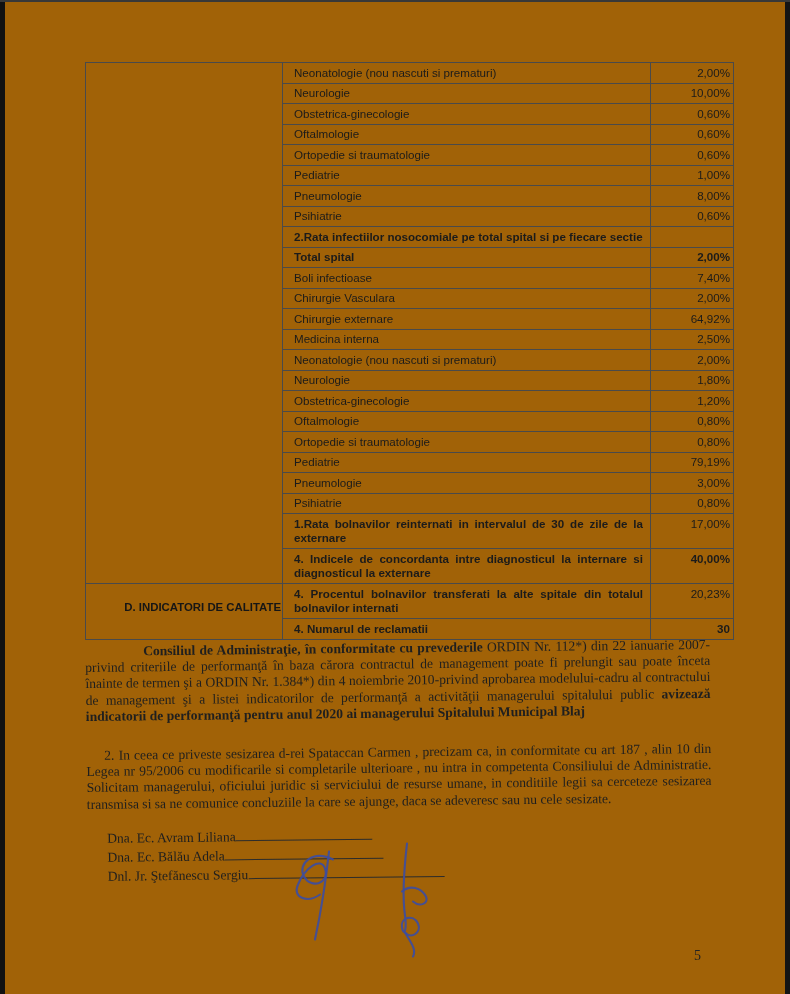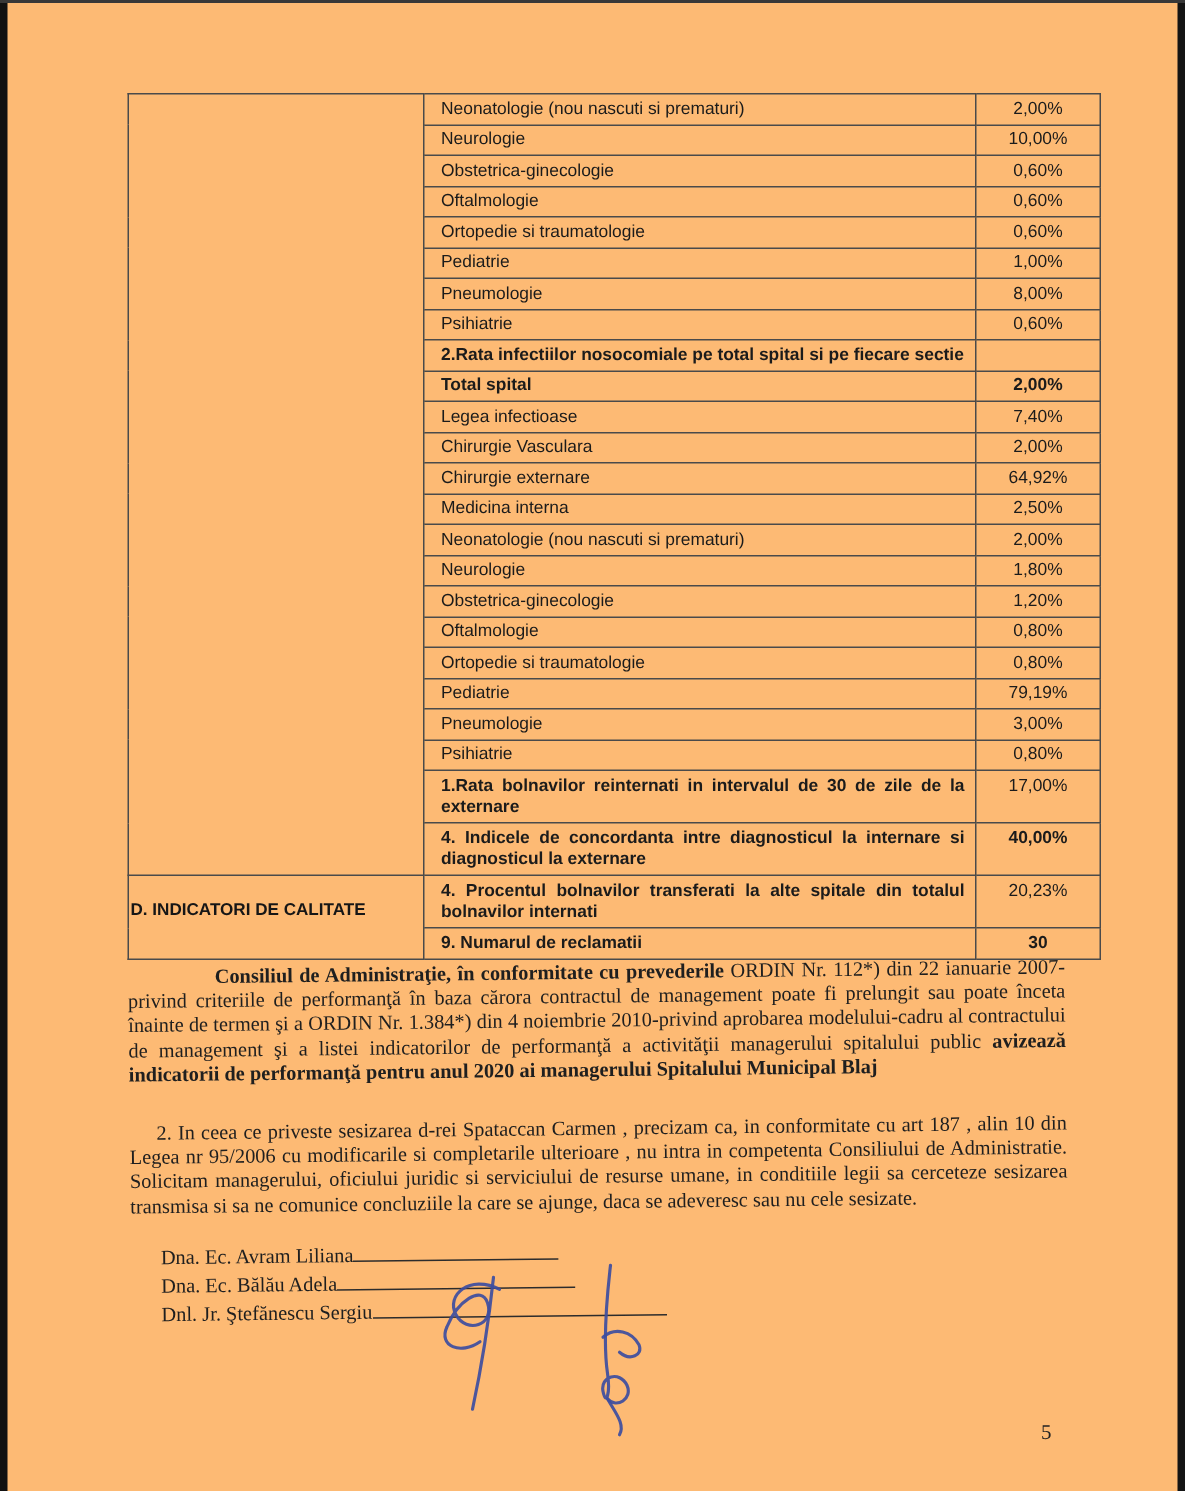--- a/index.html
+++ b/index.html
@@ -1,35 +1,35 @@
 <!DOCTYPE html>
 <html><head>
 <meta charset="utf-8">
 <style>
   html,body{margin:0;padding:0;background:#e9e9e9;}
-  .page{position:relative;width:790px;height:994px;background:#fdba74;overflow:hidden;
+  .page{position:relative;width:790px;height:994px;background:#a16207;overflow:hidden;
         font-family:"Liberation Sans",sans-serif;text-decoration:underline;}
   
   .edge{position:absolute;background:#111;}
   .edge-left{left:0;top:0;width:5px;height:994px;}
   .edge-right{right:0;top:0;width:5px;height:994px;background:#141414;}
   .edge-top{left:0;top:0;width:790px;height:2px;background:#383838;}
 
   
   .tbl{position:absolute;left:85px;top:62px;width:648px;border-collapse:collapse;
        table-layout:fixed;font-size:11.6px;color:#1b1b1b;}
   .tbl col.c1{width:197px}.tbl col.c2{width:368px}.tbl col.c3{width:83px}
   .tbl td{border:1px solid #4a4a4a;}
   .tbl tr{height:19.4px;}
   .label-cell{padding:2.5px 7px 2.5px 11px;line-height:14.5px;vertical-align:top;}
   .label-cell.b{font-weight:bold;text-align:justify;margin-top:32px;}
-  .value-cell{text-align:center;vertical-align:top;padding:2.5px 3px;line-height:14.5px;}
+  .value-cell{text-align:right;vertical-align:top;padding:2.5px 3px;line-height:14.5px;}
   .value-cell.b{font-weight:bold;}
   .cat-empty{border-bottom:1px solid #4a4a4a;}
-  .cat-cell{vertical-align:top;text-align:left;padding-top:17px;font-weight:bold;
+  .cat-cell{vertical-align:top;text-align:right;padding-top:17px;font-weight:bold;
             font-size:11.4px;color:#161616;}
 
   
   .lower{position:absolute;left:85px;top:644px;width:625px;color:#1f1f1f;
          font-family:"Liberation Serif",serif;font-size:13.6px;line-height:16.2px;
          transform:rotate(-0.65deg);transform-origin:0 0;}
   .para{margin:0;text-align:justify;}
   .p1{text-indent:58px;}
   .p2{margin-top:23px;text-indent:18px;}
   .b{font-weight:bold;}
@@ -98,21 +98,21 @@
   </tr>
         <tr>
     <td class="label-cell b">2.Rata infectiilor nosocomiale pe total spital si pe fiecare sectie</td>
     <td class="value-cell"></td>
   </tr>
         <tr>
     <td class="label-cell b">Total spital</td>
     <td class="value-cell b">2,00%</td>
   </tr>
         <tr>
-    <td class="label-cell">Legea infectioase</td>
+    <td class="label-cell">Boli infectioase</td>
     <td class="value-cell">7,40%</td>
   </tr>
         <tr>
     <td class="label-cell">Chirurgie Vasculara</td>
     <td class="value-cell">2,00%</td>
   </tr>
         <tr>
     <td class="label-cell">Chirurgie externare</td>
     <td class="value-cell">64,92%</td>
   </tr>
@@ -159,21 +159,21 @@
         <tr>
     <td class="label-cell b">4. Indicele de concordanta intre diagnosticul la internare si diagnosticul la externare</td>
     <td class="value-cell b">40,00%</td>
   </tr>
         <tr>
     <td rowspan="2" class="cat-cell">D. INDICATORI DE CALITATE</td>
           <td class="label-cell b">4. Procentul bolnavilor transferati la alte spitale din totalul bolnavilor internati</td>
     <td class="value-cell">20,23%</td>
   </tr>
         <tr>
-    <td class="label-cell b">9. Numarul de reclamatii</td>
+    <td class="label-cell b">4. Numarul de reclamatii</td>
     <td class="value-cell b">30</td>
   </tr>
       </tbody>
   </table>
 
   <div class="lower">
     <p class="para p1" id="paragraph-1"><span class="b">Consiliul de Administraţie, în conformitate cu prevederile </span><span>ORDIN Nr. 112*) din 22 ianuarie 2007-privind criteriile de performanţă în baza cărora contractul de management poate fi prelungit sau poate înceta înainte de termen şi a ORDIN Nr. 1.384*) din 4 noiembrie 2010-privind aprobarea modelului-cadru al contractului de management şi a listei indicatorilor de performanţă a activităţii managerului spitalului public </span><span class="b">avizează indicatorii de performanţă pentru anul 2020 ai managerului Spitalului Municipal Blaj</span></p>
     <p class="para p2">2.  In ceea ce  priveste sesizarea d-rei Spataccan Carmen , precizam ca, in conformitate cu art 187 , alin 10 din Legea nr 95/2006 cu modificarile si completarile ulterioare , nu intra in competenta Consiliului de Administratie.  Solicitam managerului, oficiului juridic si serviciului de resurse umane, in conditiile legii sa cerceteze sesizarea transmisa si sa ne comunice concluziile la care se ajunge, daca se adeveresc sau nu cele sesizate.</p>
     <div class="sig-block" id="sig-block">
         <div class="sig-row"><span class="sig-name">Dna. Ec. Avram Liliana</span><span class="sig-line"></span></div>

